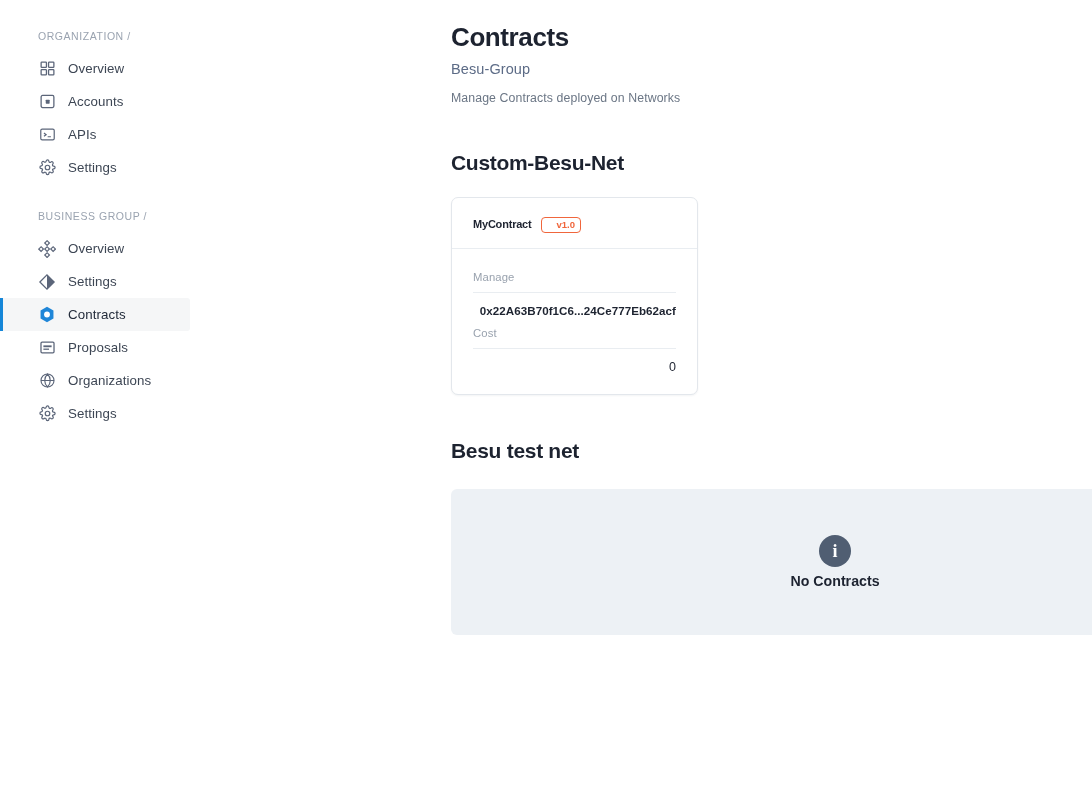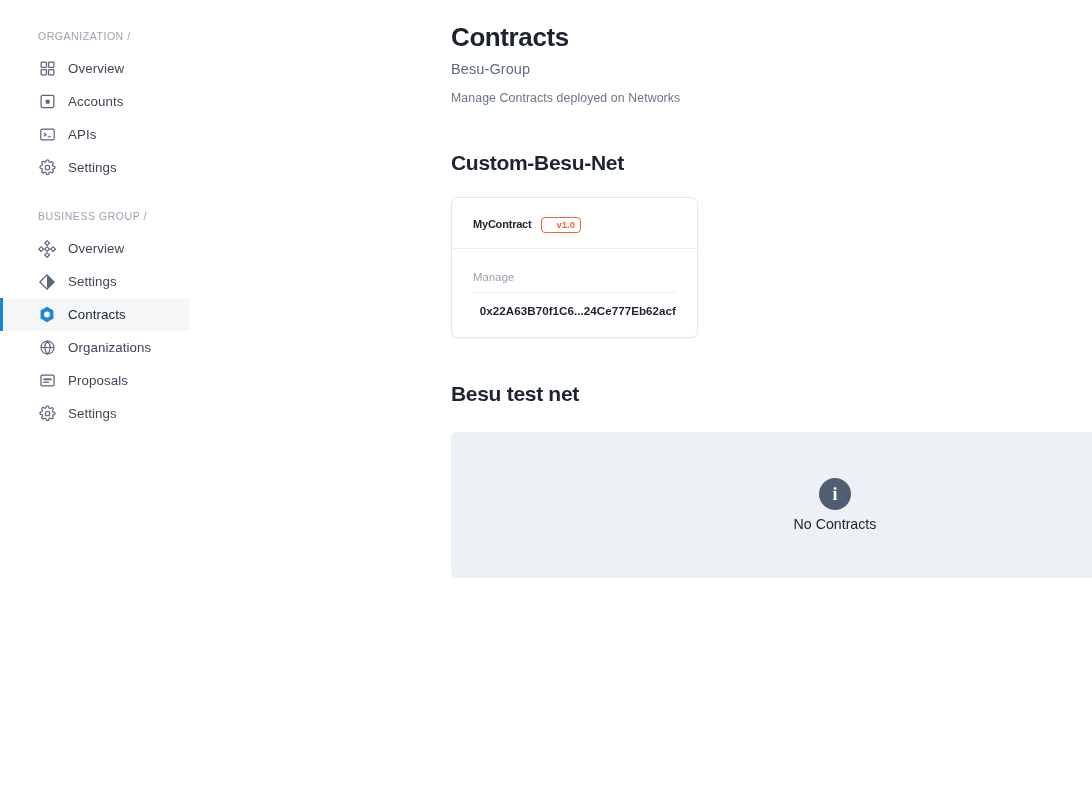--- a/index.html
+++ b/index.html
@@ -174,21 +174,21 @@
     align-items: center;
     justify-content: center;
     font-size: 18px;
     font-weight: bold;
     font-family: "Liberation Serif", serif;
     line-height: 1;
   }
   .empty-title {
     margin-top: 6px;
     font-size: 14.2px;
-    font-weight: normal;
+    font-weight: bold;
     color: #1d2330;
   }
   .empty-text {
     margin-top: 16px;
     font-size: 12.3px;
     color: #3d4654;
   }
   .empty-link {
     color: #4ba3e3;
     text-decoration: none;
@@ -280,37 +280,37 @@
           <svg width="19" height="19" viewBox="0 0 24 24">
             <path d="M12 1.8l8.6 5v10.4l-8.6 5-8.6-5V6.8z" fill="#1f86d8"></path>
             <circle cx="12" cy="12" r="3.9" fill="#ffffff"></circle>
           </svg>
         </span>
         <span class="lbl">Contracts</span>
       </div>
 
       <div class="nav-item">
         <span class="ico">
-          <svg width="17" height="17" viewBox="0 0 24 24" fill="none" stroke="currentColor" stroke-width="1.6">
-            <circle cx="12" cy="12" r="9.2"></circle>
-            <path d="M2.8 12h18.4M12 2.8c2.6 2.6 3.9 5.9 3.9 9.2s-1.3 6.6-3.9 9.2c-2.6-2.6-3.9-5.9-3.9-9.2S9.4 5.4 12 2.8z"></path>
-          </svg>
-        </span>
-        <span class="lbl">Organizations</span>
-      </div>
-
-      <div class="nav-item">
-        <span class="ico">
           <svg width="17" height="17" viewBox="0 0 24 24" fill="none" stroke="currentColor" stroke-width="1.8">
             <rect x="2.8" y="4.5" width="18.4" height="15" rx="1.6"></rect>
             <rect x="6.2" y="9" width="11.6" height="2.6" fill="currentColor" stroke="none"></rect>
             <path d="M6.2 14.4h8"></path>
           </svg>
         </span>
         <span class="lbl">Proposals</span>
+      </div>
+
+      <div class="nav-item">
+        <span class="ico">
+          <svg width="17" height="17" viewBox="0 0 24 24" fill="none" stroke="currentColor" stroke-width="1.6">
+            <circle cx="12" cy="12" r="9.2"></circle>
+            <path d="M2.8 12h18.4M12 2.8c2.6 2.6 3.9 5.9 3.9 9.2s-1.3 6.6-3.9 9.2c-2.6-2.6-3.9-5.9-3.9-9.2S9.4 5.4 12 2.8z"></path>
+          </svg>
+        </span>
+        <span class="lbl">Organizations</span>
       </div>
 
       <div class="nav-item">
         <span class="ico">
           <svg width="17" height="17" viewBox="0 0 24 24" fill="none" stroke="currentColor" stroke-width="1.7">
             <circle cx="12" cy="12" r="3.2"></circle>
             <path d="M19.2 14.4a1.6 1.6 0 00.32 1.76l.06.06a1.95 1.95 0 11-2.76 2.76l-.06-.06a1.6 1.6 0 00-1.76-.32 1.6 1.6 0 00-.97 1.46v.17a1.95 1.95 0 11-3.9 0v-.09a1.6 1.6 0 00-1.05-1.46 1.6 1.6 0 00-1.76.32l-.06.06a1.95 1.95 0 11-2.76-2.76l.06-.06a1.6 1.6 0 00.32-1.76 1.6 1.6 0 00-1.46-.97h-.17a1.95 1.95 0 110-3.9h.09a1.6 1.6 0 001.46-1.05 1.6 1.6 0 00-.32-1.76l-.06-.06a1.95 1.95 0 112.76-2.76l.06.06a1.6 1.6 0 001.76.32h.08A1.6 1.6 0 0010.04 3.4v-.17a1.95 1.95 0 113.9 0v.09a1.6 1.6 0 00.97 1.46 1.6 1.6 0 001.76-.32l.06-.06a1.95 1.95 0 112.76 2.76l-.06.06a1.6 1.6 0 00-.32 1.76v.08a1.6 1.6 0 001.46.97h.17a1.95 1.95 0 110 3.9h-.09a1.6 1.6 0 00-1.46.97z"></path>
           </svg>
         </span>
         <span class="lbl">Settings</span>
@@ -338,20 +338,25 @@
           </div>
           <div class="card-body">
 
             <div>
               <div class="field-label">Manage</div>
               <div class="field-rule"></div>
               <div class="field-value">0x22A63B70f1C6...24Ce777Eb62acf</div>
             </div>
 
 
+            <div>
+              <div class="field-label">Cost</div>
+              <div class="field-rule"></div>
+              <div class="field-value plain">0</div>
+            </div>
 
           </div>
         </div>
       </div>
     </section>
 
     <section class="net-block-2">
       <h2 class="net-title">Besu test net</h2>
 
       <div class="empty">

